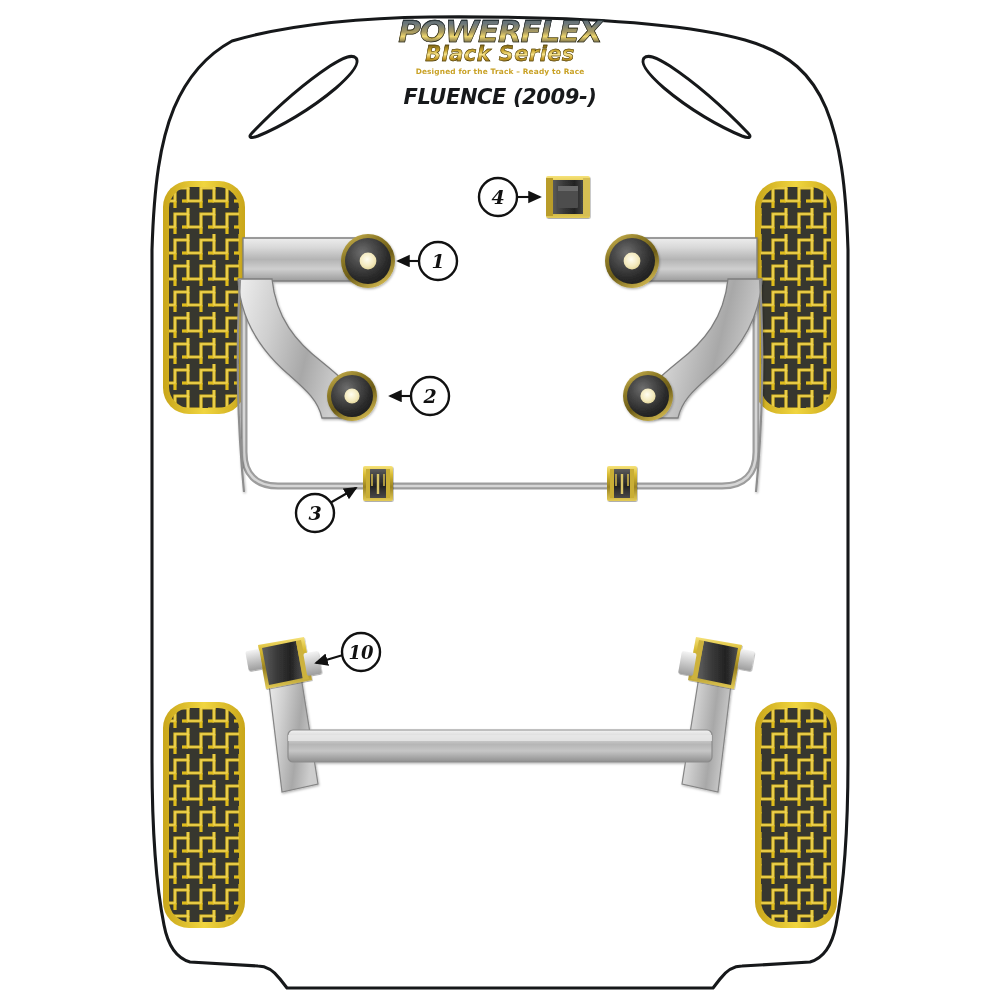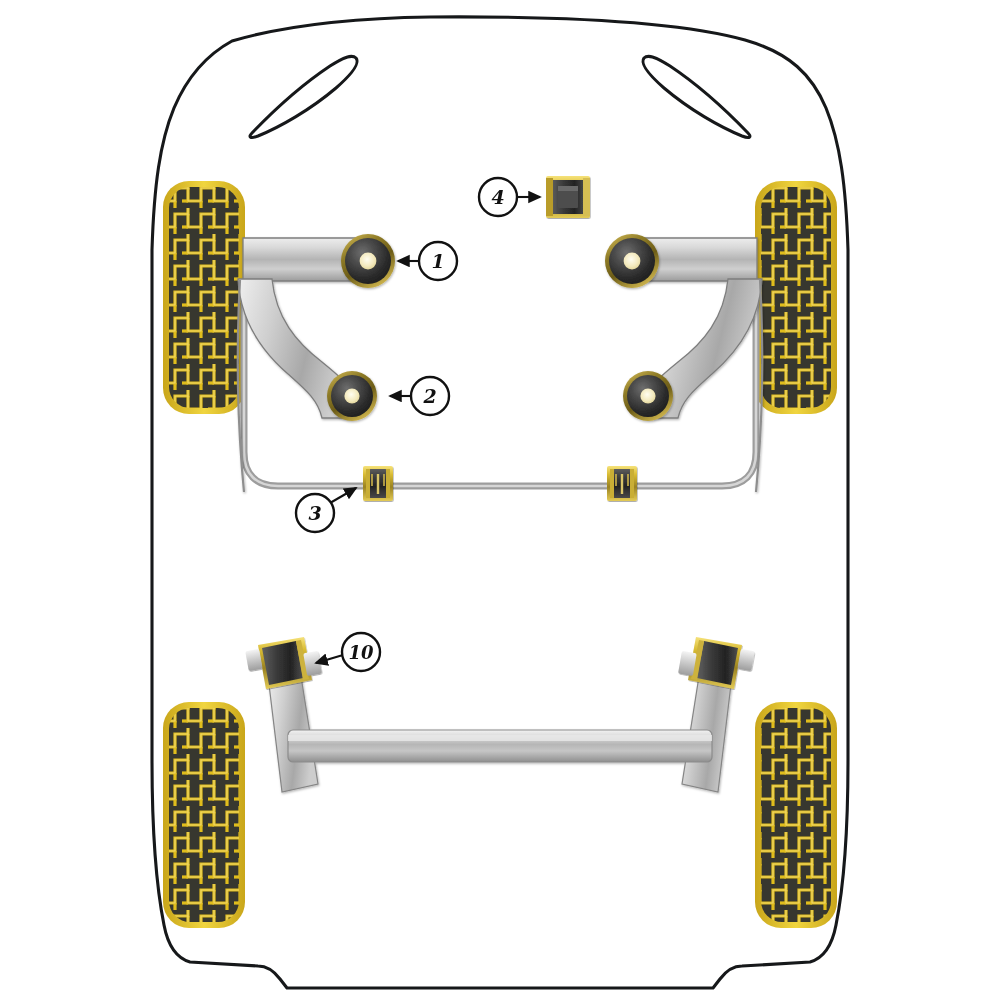--- a/index.html
+++ b/index.html
@@ -357,14 +357,21 @@
         <circle cx="498" cy="197" r="19" fill="#fff" stroke="#111" stroke-width="2.4"></circle>
         <text x="498" y="197" text-anchor="middle" dominant-baseline="central" font-family="DejaVu Serif, serif" font-size="19" font-weight="bold" font-style="italic" fill="#111">4</text>
       </g>
       <g>
         <circle cx="361" cy="652" r="19" fill="#fff" stroke="#111" stroke-width="2.4"></circle>
         <text x="361" y="652" text-anchor="middle" dominant-baseline="central" font-family="DejaVu Serif, serif" font-size="18" font-weight="bold" font-style="italic" fill="#111">10</text>
       </g>
     </g>
   </svg>
 
+  <div id="logo-block">
+    <div class="logo-plate"></div>
+    <div class="pf-word">POWERFLEX</div>
+    <div class="pf-black-series">Black Series</div>
+    <div class="pf-tagline">Designed for the Track – Ready to Race</div>
+    <div class="model-title">FLUENCE (2009-)</div>
+  </div>
 
 </div>
 
 </body></html>

